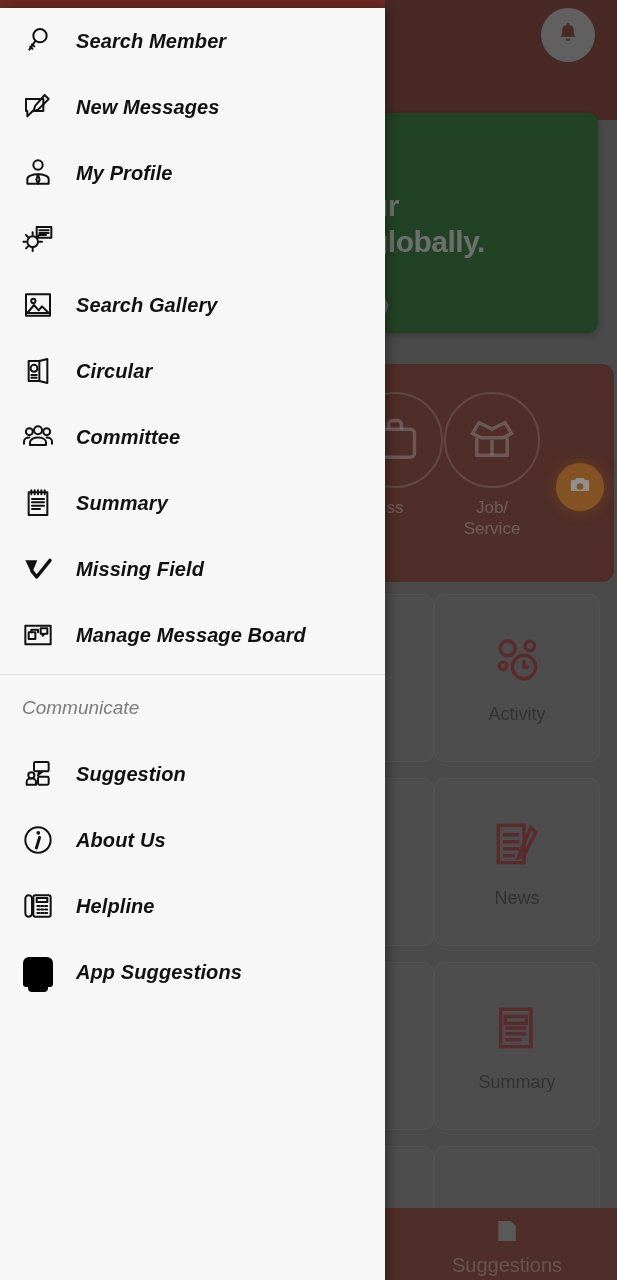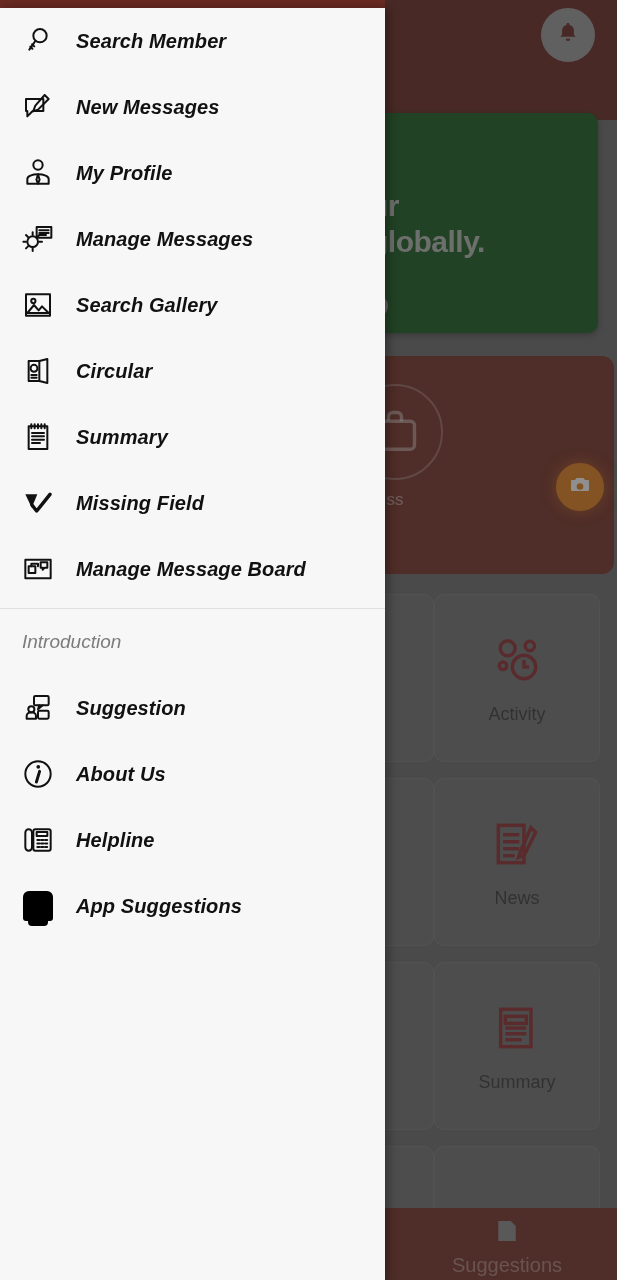--- a/index.html
+++ b/index.html
@@ -40,21 +40,21 @@
     position:absolute; left:-6px; top:72px;
     color:#b9bdb6; font-size:30px; font-weight:bold;
     letter-spacing:-.5px; line-height:1.42; white-space:nowrap;
   }
   .banner-dot {
     position:absolute; left:-10px; top:182px;
     width:22px; height:22px; border-radius:50%; background:#9aa096;
   }
 
   .tile-strip {
-    position:absolute; left:250px; top:356px;
+    position:absolute; left:250px; top:364px;
     width:364px; height:218px;
     background:#7a3328; border-radius:12px;
   }
   .tile {
     position:absolute; top:28px; width:150px;
     display:flex; flex-direction:column; align-items:center;
   }
   .tile.t1 { left:70px; }
   .tile.t2 { left:167px; }
   .tile-ring {
@@ -173,20 +173,30 @@
 
   <div class="tile-strip">
     <div class="tile t1">
       <div class="tile-ring">
         <svg viewBox="0 0 24 24">
             <rect x="3" y="7" width="18" height="13" rx="2"></rect>
             <path d="M9 7V5a2 2 0 0 1 2-2h2a2 2 0 0 1 2 2v2"></path>
           </svg>
       </div>
       <div class="tile-label">ss</div>
+    </div>
+    <div class="tile t2">
+      <div class="tile-ring">
+        <svg viewBox="0 0 24 24">
+            <path d="M3 9l3-5 6 3 6-3 3 5-4 2H7z"></path>
+            <path d="M5 11v8h14v-8"></path>
+            <path d="M12 12v7"></path>
+          </svg>
+      </div>
+      <div class="tile-label">Job/<br>Service</div>
     </div>
   </div>
 
   <div class="fab">
     <span>
       <svg viewBox="0 0 24 24">
           <path d="M4 7h3l1.5-2h7L17 7h3a1 1 0 0 1 1 1v9a1 1 0 0 1-1 1H4a1 1 0 0 1-1-1V8a1 1 0 0 1 1-1zm8 3.2a3.3 3.3 0 1 0 0 6.6 3.3 3.3 0 0 0 0-6.6z"></path>
         </svg>
     </span>
   </div>
@@ -289,21 +299,20 @@
 
   <div class="menu-item">
     <span class="mi-icon">
       <svg viewBox="0 0 24 24">
           <circle cx="8" cy="14" r="4"></circle>
           <path d="M8 9v-2M8 19v2M3 14H1M15 14h-2M4.5 10.5L3 9M11.5 10.5L13 9M4.5 17.5L3 19"></path>
           <rect x="11" y="3" width="11" height="8"></rect>
           <path d="M13 5.5h7M13 7.5h7M13 9h5"></path>
         </svg>
     </span>
-    <span class="mi-label">Manage Messages</span>
   </div>
 
 
   <div class="menu-item">
     <span class="mi-icon">
       <svg viewBox="0 0 24 24">
           <rect x="3" y="4" width="18" height="16"></rect>
           <circle cx="8.5" cy="9" r="1.6"></circle>
           <path d="M4 18l5-6 3.5 4 2.5-3 5 5z"></path>
         </svg>
@@ -316,20 +325,33 @@
       <svg viewBox="0 0 24 24">
           <path d="M5 4.5h8v15H5z"></path>
           <path d="M13 4.5l6-1.5v18l-6-1.5"></path>
           <circle cx="9" cy="10" r="2.6"></circle>
           <path d="M7 15h4M7 17h4"></path>
         </svg>
     </span>
     <span class="mi-label">Circular</span>
   </div>
 
+  <div class="menu-item">
+    <span class="mi-icon">
+      <svg viewBox="0 0 24 24">
+          <circle cx="5.5" cy="8" r="2.6"></circle>
+          <circle cx="12" cy="7" r="3"></circle>
+          <circle cx="18.5" cy="8" r="2.6"></circle>
+          <path d="M1.5 17v-1.6c0-1.8 1.8-3 4-3"></path>
+          <path d="M22.5 17v-1.6c0-1.8-1.8-3-4-3"></path>
+          <path d="M6 18v-2c0-2.2 2.6-3.6 6-3.6s6 1.4 6 3.6v2z"></path>
+        </svg>
+    </span>
+    <span class="mi-label">Committee</span>
+  </div>
 
   <div class="menu-item">
     <span class="mi-icon">
       <svg viewBox="0 0 24 24">
           <rect x="5" y="4" width="14" height="17"></rect>
           <path d="M7 2.5v3M9.5 2.5v3M12 2.5v3M14.5 2.5v3M17 2.5v3"></path>
           <path d="M7.5 9h9M7.5 11.5h9M7.5 14h9M7.5 16.5h6"></path>
         </svg>
     </span>
     <span class="mi-label">Summary</span>
@@ -352,21 +374,21 @@
           <rect x="5" y="10" width="5" height="5"></rect>
           <path d="M7 10V8h5v2"></path>
           <path d="M14 7h5v4h-2l-1.5 1.6V11h-1.5z"></path>
         </svg>
     </span>
     <span class="mi-label">Manage Message Board</span>
   </div>
 
   <div class="drawer-divider"></div>
 
-  <div class="section-head">Introduction</div>
+  <div class="section-head">Communicate</div>
 
   <div class="menu-item">
     <span class="mi-icon">
       <svg viewBox="0 0 24 24">
           <rect x="9" y="3" width="11" height="7" rx="1"></rect>
           <path d="M13 10l-1 3 3.5-3"></path>
           <circle cx="7" cy="13" r="2.3"></circle>
           <path d="M3.5 20v-2c0-1.6 1.5-2.8 3.5-2.8s3.5 1.2 3.5 2.8v2z"></path>
           <rect x="12" y="14" width="8" height="6" rx="1"></rect>
         </svg>

